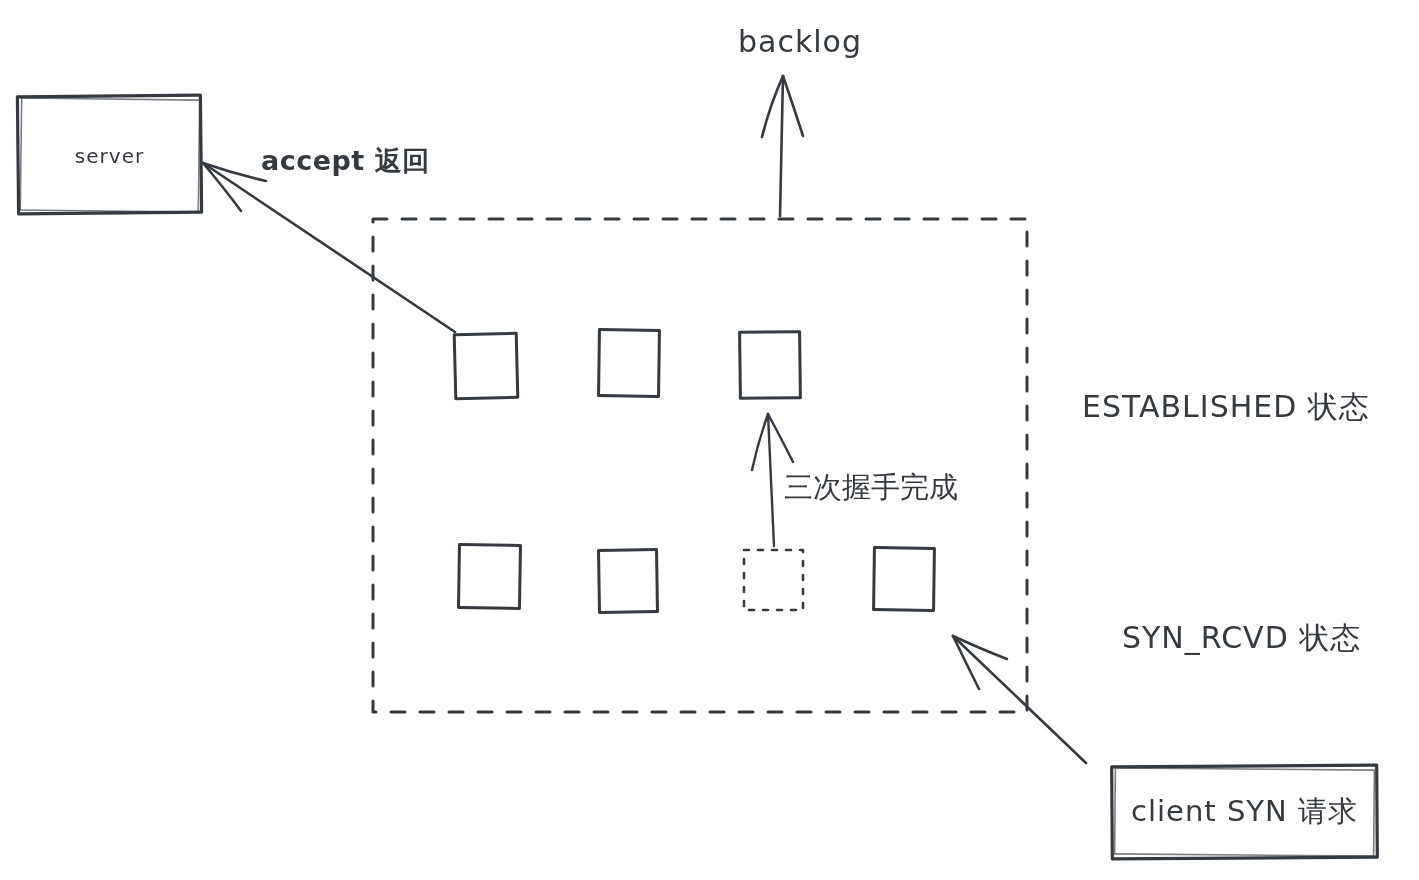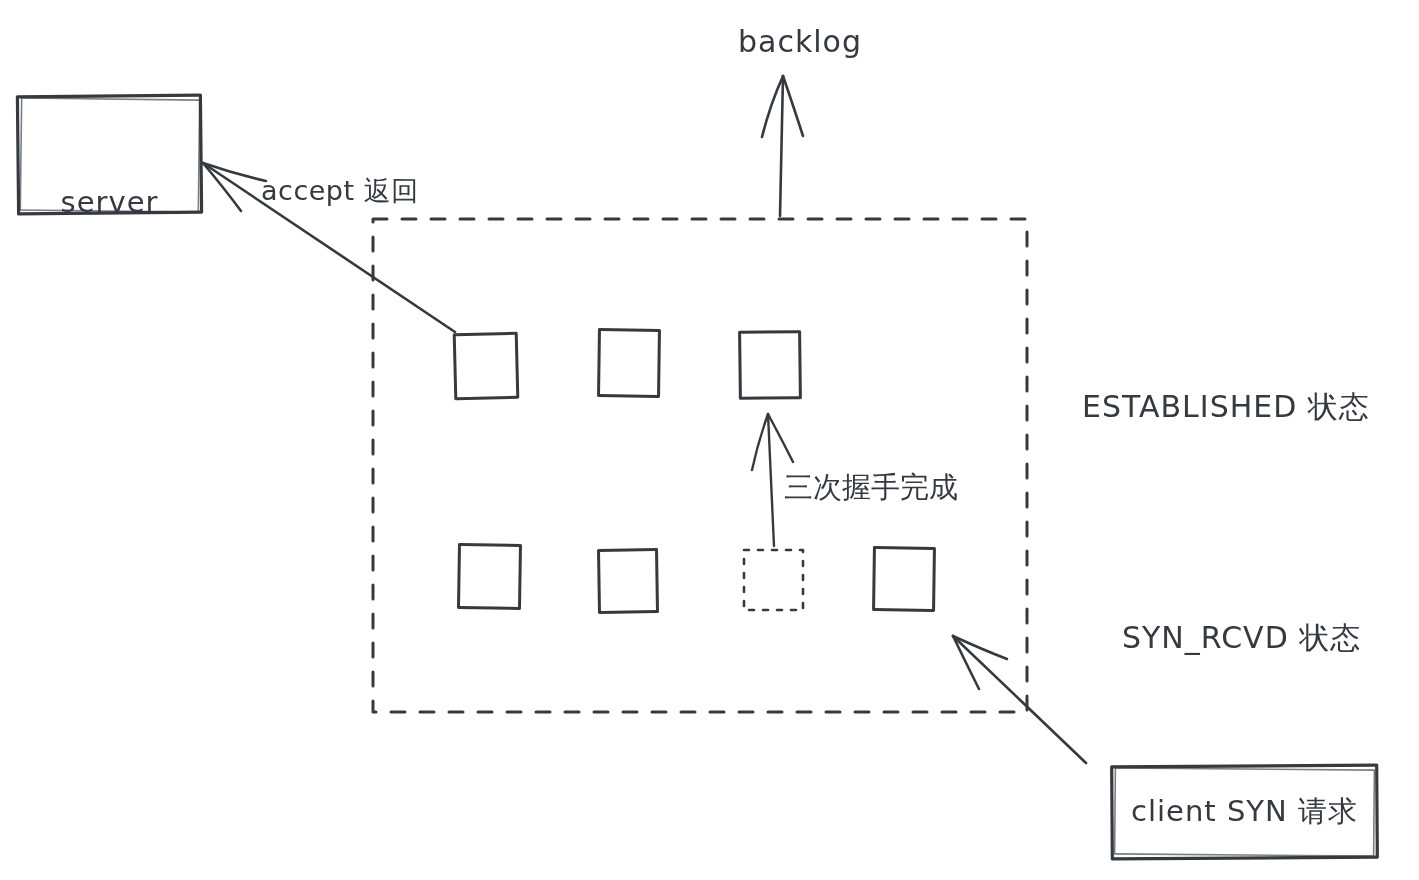--- a/index.html
+++ b/index.html
@@ -34,23 +34,23 @@
     
     font-weight: 400;
     letter-spacing: 1px;
   }
   .center-box {
     display: flex;
     align-items: center;
     justify-content: center;
     text-align: center;
   }
-  .lbl-server { left: 18px; top: 96px; width: 183px; height: 120px; font-size: 29px; margin-top: 47px; }
+  .lbl-server { left: 18px; top: 96px; width: 183px; height: 120px; font-size: 20px; }
   .lbl-backlog { left: 720px; top: 20px; width: 160px; height: 44px; font-size: 30px; }
-  .lbl-accept { left: 261px; top: 175px; font-size: 27px; font-weight: 400; letter-spacing: 0.5px; }
+  .lbl-accept { left: 261px; top: 145px; font-size: 27px; font-weight: 700; letter-spacing: 0.5px; }
   .lbl-handshake { left: 784px; top: 471px; font-size: 29px; }
   .lbl-estq1 { left: 1100px; top: 343px; width: 270px; font-size: 29px; text-align: center; }
   .lbl-estq2 { left: 1082px; top: 390px; width: 340px; font-size: 30px; text-align: left; }
   .lbl-synq1 { left: 1122px; top: 540px; font-size: 29px; }
   .lbl-synq2 { left: 1122px; top: 582px; font-size: 30px; margin-top: 39px; }
   .lbl-client { left: 1112px; top: 766px; width: 265px; height: 92px; font-size: 29px; }
   .sketch { stroke: var(--stroke); fill: none; stroke-linecap: round; stroke-linejoin: round; }
 </style>
 </head>
 <body>

